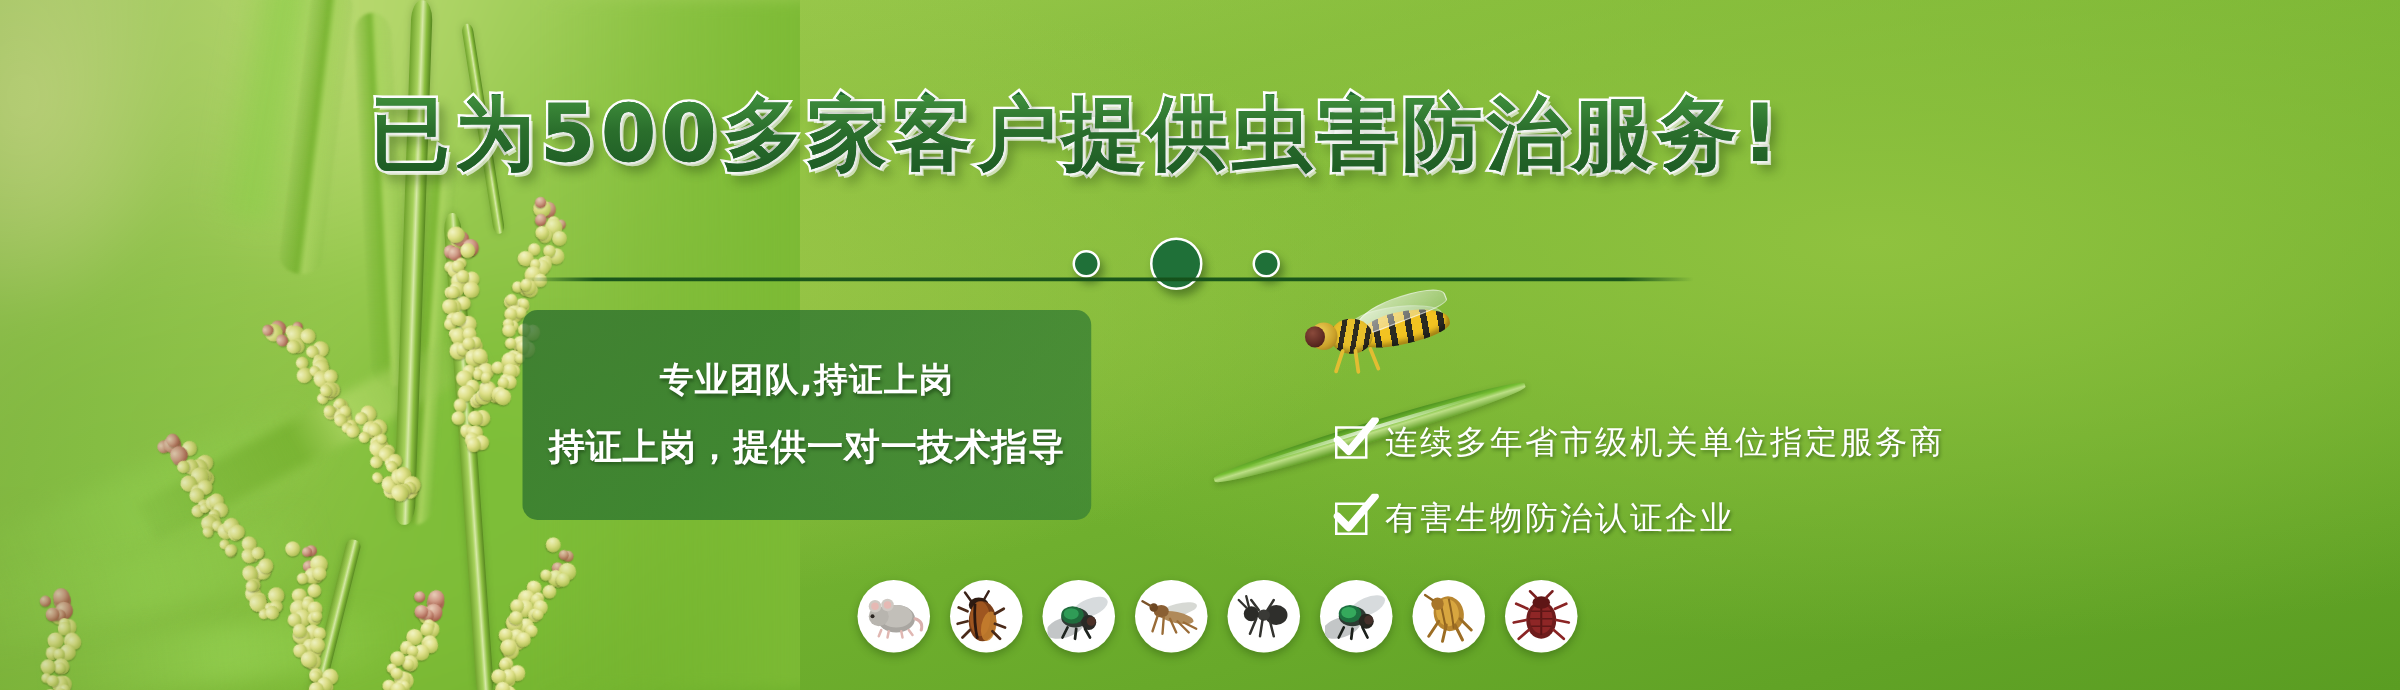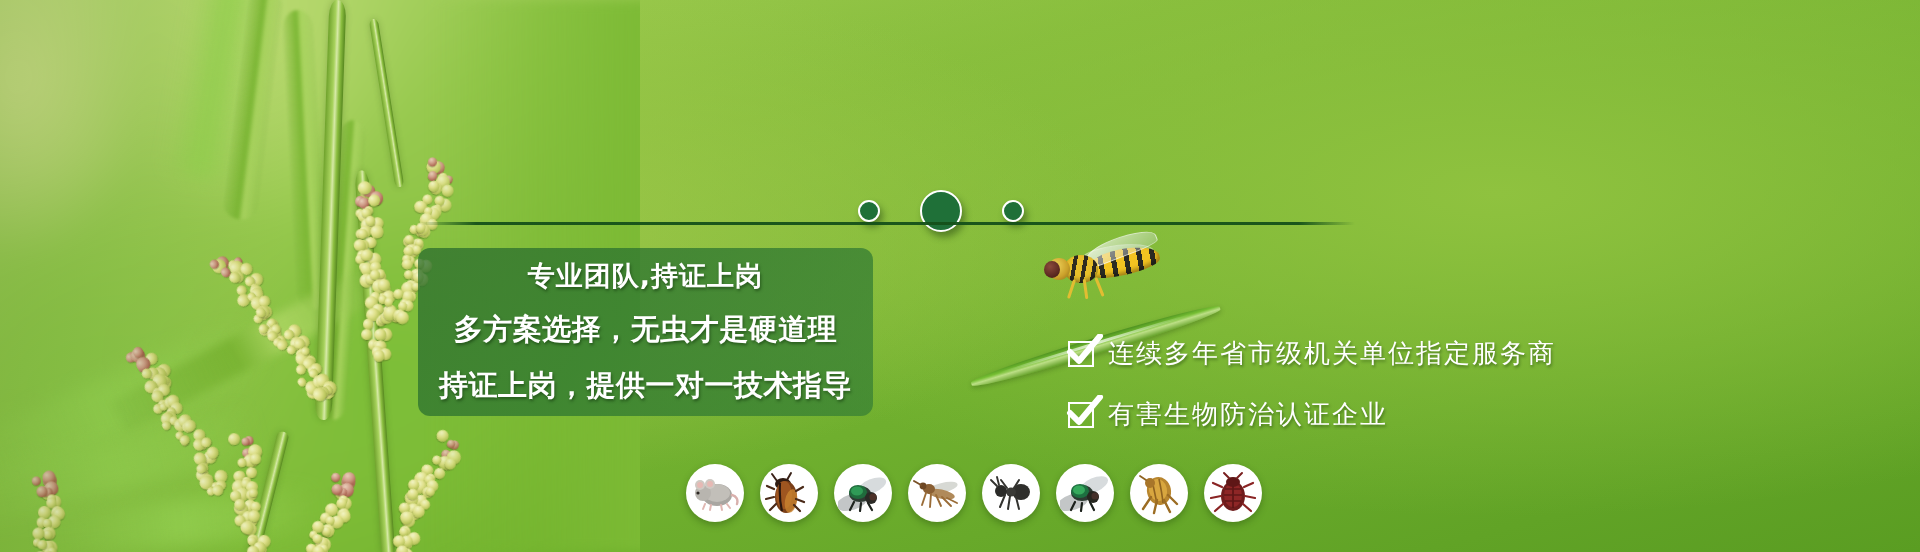--- a/index.html
+++ b/index.html
@@ -607,20 +607,24 @@
         <span class="bead" style="width: 12.7868px; height: 12.7868px; left: 13.8258px; top: 77.3648px;"></span>
         <span class="bead" style="width: 8.01994px; height: 8.01994px; left: 18.3584px; top: 77.1412px;"></span>
         <span class="bead" style="width: 10.3587px; height: 10.3587px; left: 5.25243px; top: 79.5191px;"></span>
         <span class="bead" style="width: 11.1899px; height: 11.1899px; left: 12.3341px; top: 79.853px;"></span>
       </div>
 
     <div class="vignette"></div>
     <div class="photo-fade"></div>
   </div>
 
+  <div class="headline">
+    <span>已为500多家客户提供虫害防治服务!</span>
+    <span class="inner">已为500多家客户提供虫害防治服务!</span>
+  </div>
 
   <div class="dots">
     <span class="dot s"></span>
     <span class="dot l"></span>
     <span class="dot s"></span>
   </div>
 
   <div class="divider"></div>
 
   <div class="blade"></div>
@@ -631,21 +635,20 @@
     <span class="thorax"></span>
     <span class="head"></span>
     <span class="eye"></span>
     <span class="leg" style="left:30px;top:36px;transform:rotate(18deg);"></span>
     <span class="leg" style="left:44px;top:36px;transform:rotate(-8deg);"></span>
     <span class="leg" style="left:58px;top:34px;transform:rotate(-22deg);"></span>
   </div>
 
   <div class="featurebox">
     <div class="line l1">专业团队,持证上岗</div>
-    <div class="line l2">多方案选择，无虫才是硬道理</div>
     <div class="line l3">持证上岗，提供一对一技术指导</div>
   </div>
 
   <div class="checklist">
     <div class="check-row">
       <span class="check-box">
         <svg width="38" height="34" viewBox="0 0 38 34" aria-hidden="true">
           <path d="M4 18 L13 27 L34 2" fill="none" stroke="#ffffff" stroke-width="6" stroke-linecap="round" stroke-linejoin="round"></path>
         </svg>
       </span>

